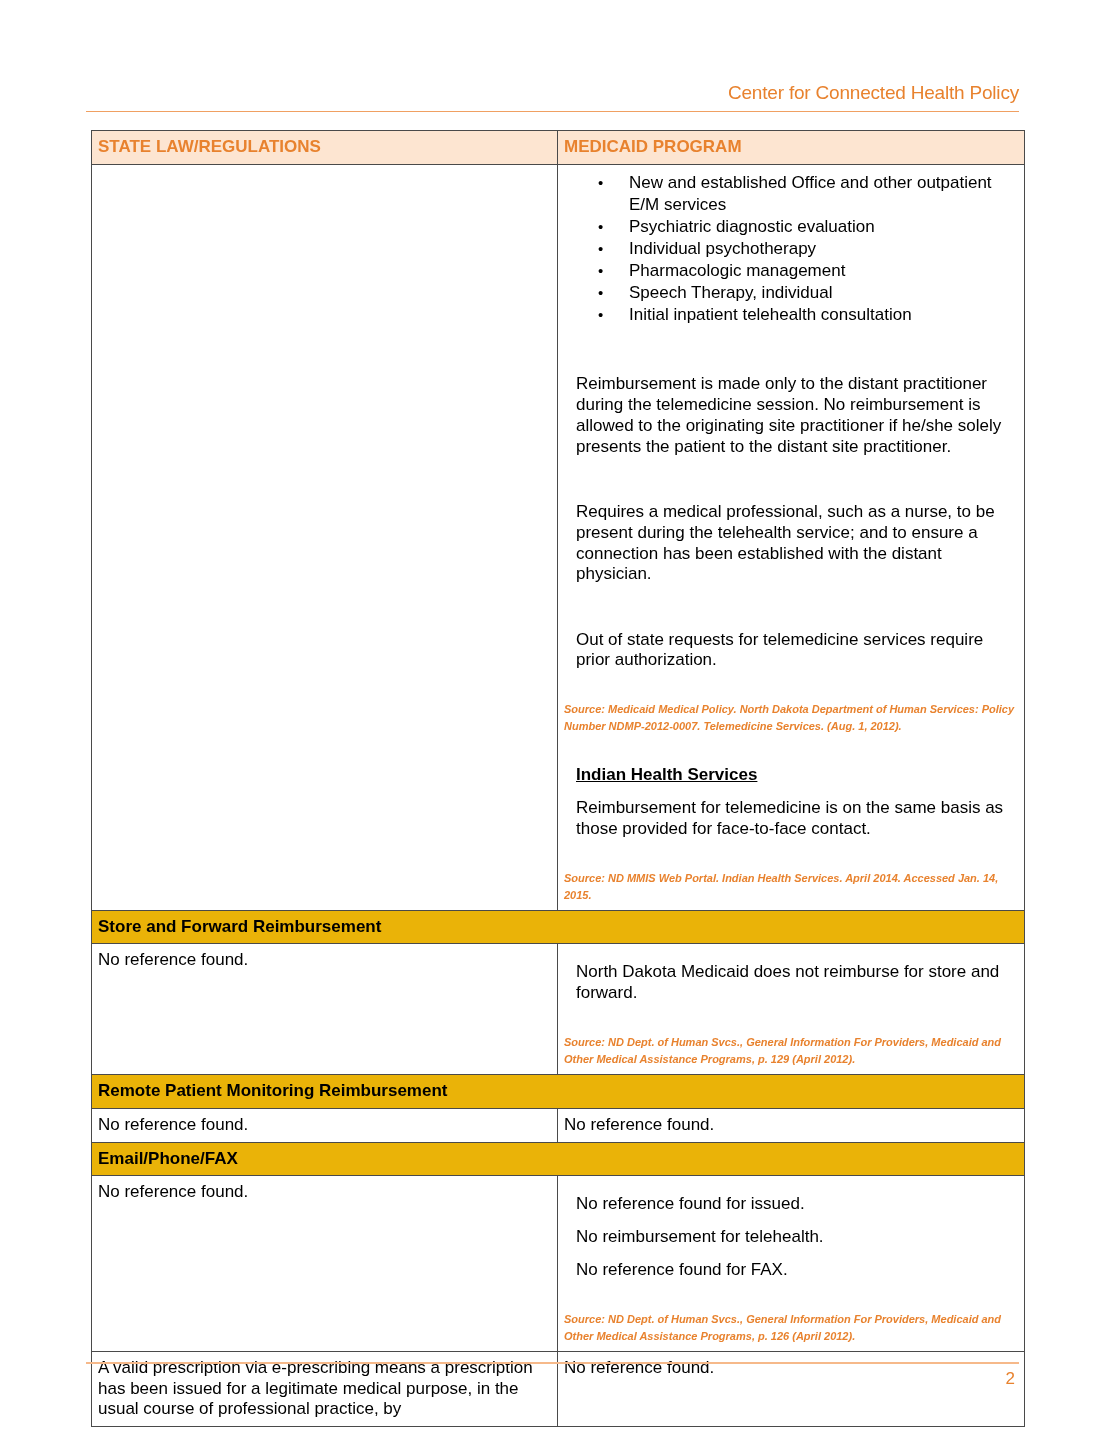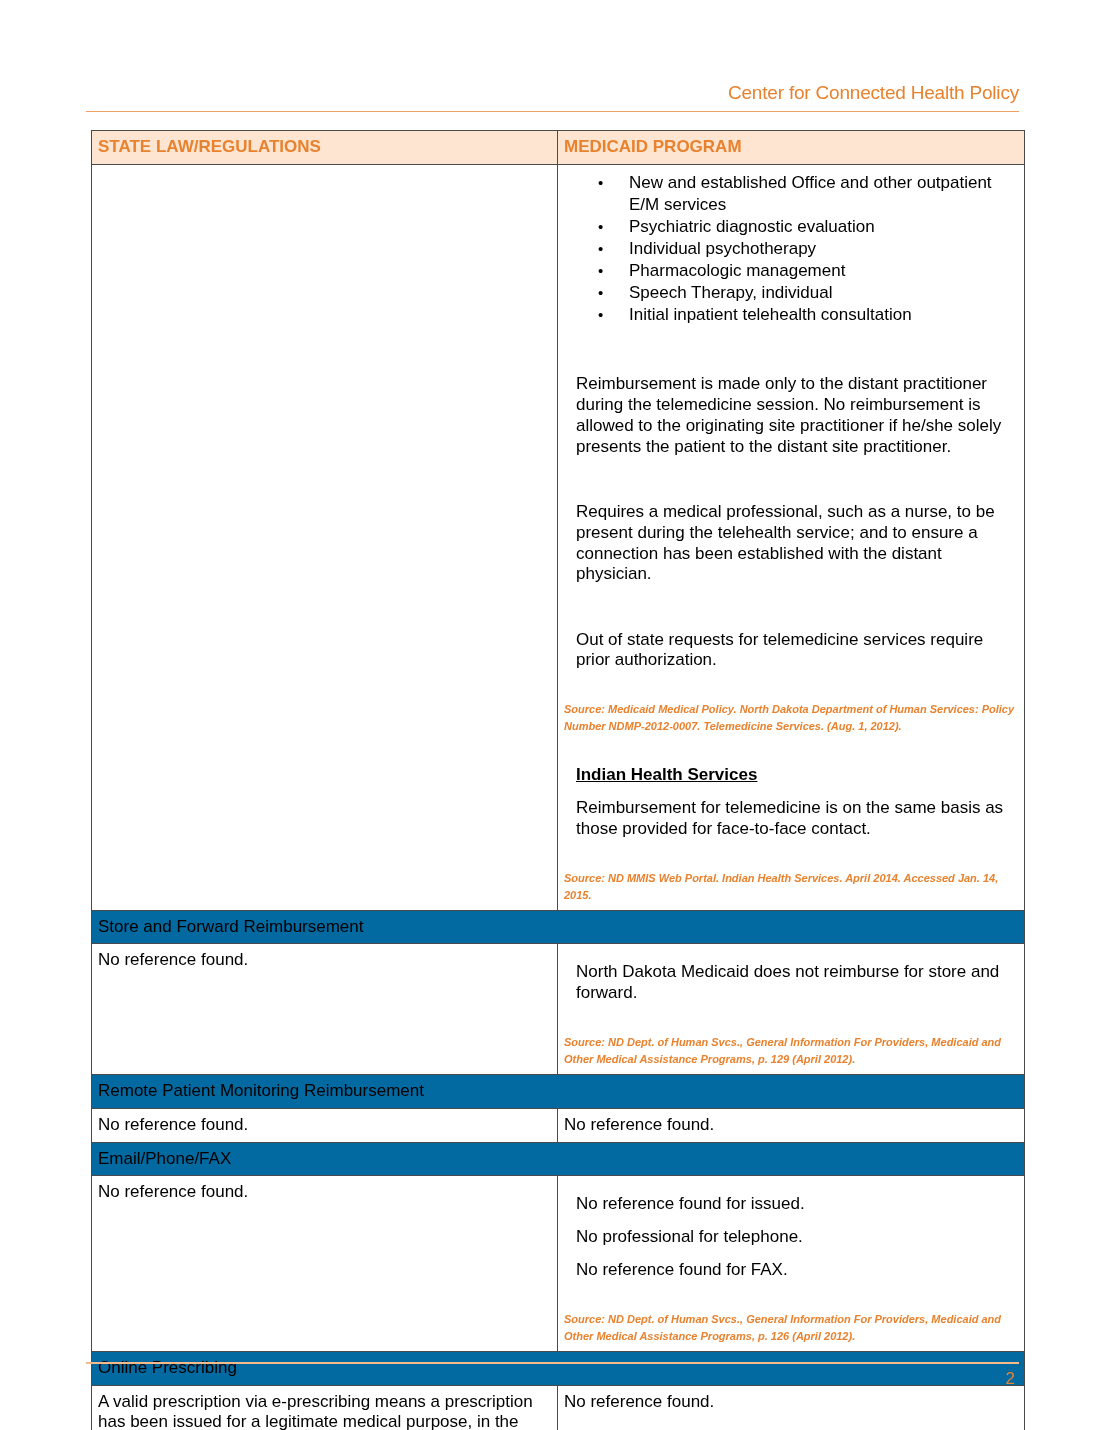--- a/index.html
+++ b/index.html
@@ -66,22 +66,22 @@
     col.c1 { width: 466px; }
     col.c2 { width: 467px; }
     th.col-head {
       background: #fde5d1;
       color: #e8822e;
       font-weight: bold;
       font-size: 17px;
       padding: 7px 6px 7px 6px;
     }
     td.section-head {
-      background: #0369a1;
-      font-weight: normal;
+      background: #eab308;
+      font-weight: bold;
       padding: 7px 6px 7px 6px;
     }
     ul.bullets {
       margin: 3px 0 16px 0;
       padding: 0 0 0 65px;
       list-style: none;
     }
     ul.bullets li {
       position: relative;
       line-height: 22px;
@@ -175,31 +175,28 @@
     <td>No reference found.</td>
   </tr>
 
   <tr>
     <td colspan="2" class="section-head">Email/Phone/FAX</td>
   </tr>
   <tr>
     <td>No reference found.</td>
     <td>
       <p class="para">No reference found for issued.</p>
-      <p class="para">No professional for telephone.</p>
+      <p class="para">No reimbursement for telehealth.</p>
       <p class="para">No reference found for FAX.</p>
       <div class="gap-sm"></div>
       <p class="source">Source: ND Dept. of Human Svcs., General Information For Providers, Medicaid and Other Medical Assistance Programs, p. 126 (April 2012).</p>
     </td>
   </tr>
 
   <tr>
-    <td colspan="2" class="section-head">Online Prescribing</td>
-  </tr>
-  <tr>
     <td>A valid prescription via e-prescribing means a prescription has been issued for a legitimate medical purpose, in the usual course of professional practice, by</td>
     <td>No reference found.</td>
   </tr>
 </tbody>
   </table>
 
 <div class="footer-rule"></div>
 <div class="page-number">2</div>
 
 </body></html>

